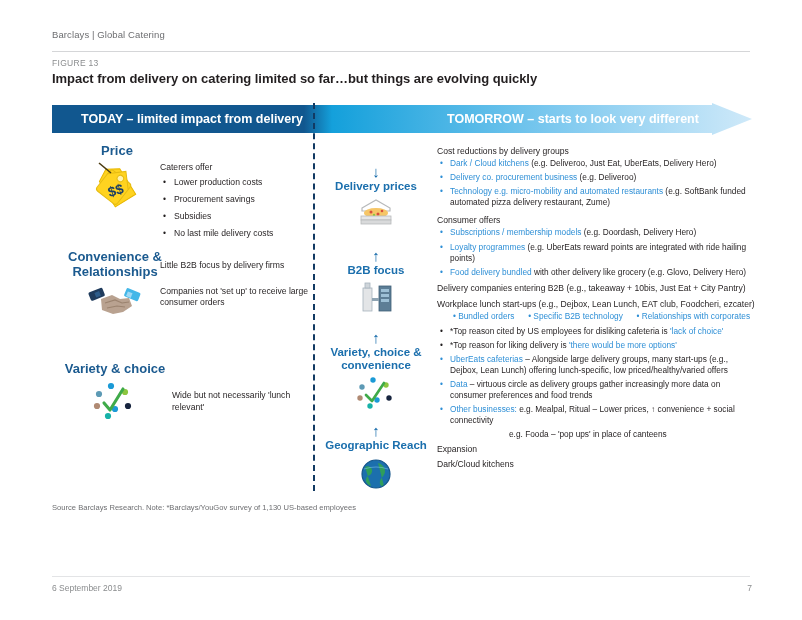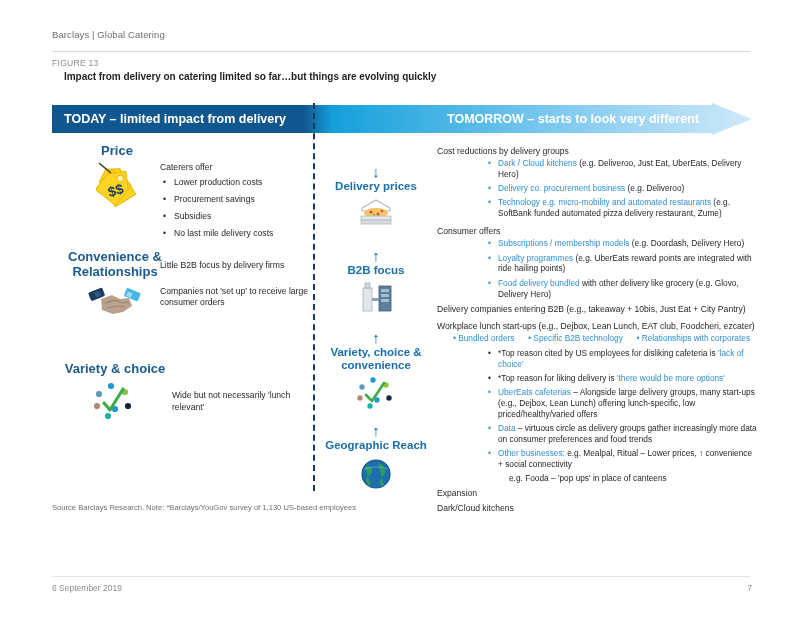--- a/index.html
+++ b/index.html
@@ -37,22 +37,22 @@
   }
   .figure-label {
     position: absolute;
     left: 52px; top: 58px;
     font-size: 8.5px;
     color: #8a8c8e;
     letter-spacing: .3px;
   }
   .figure-title {
     position: absolute;
-    left: 64px; top: 71px;
-    font-size: 10px;
+    left: 52px; top: 71px;
+    font-size: 13px;
     font-weight: bold;
     color: #231f20;
     letter-spacing: -.05px;
   }
 
   
   .banner-wrap {
     position: absolute;
     left: 52px; top: 103px;
     width: 700px; height: 32px;
@@ -60,21 +60,21 @@
   .banner-svg { display:block; }
   .banner-label {
     position: absolute;
     top: 0; height: 32px;
     line-height: 32px;
     color: #ffffff;
     font-size: 12.5px;
     font-weight: bold;
     white-space: nowrap;
   }
-  .banner-today  { left: 12px; text-align: right; }
+  .banner-today  { left: 29px; text-align: right; }
   .banner-tomorrow { left: 395px; }
 
   
   .divider {
     position: absolute;
     left: 313px; top: 103px;
     width: 0;
     height: 388px;
     border-left: 2px dashed #123a63;
   }
@@ -142,21 +142,20 @@
     margin: 0 0 0 0;
     padding-left: 13px;
     list-style: none;
   }
   ul.rbul li {
     font-size: 8.3px;
     line-height: 1.32;
     margin-bottom: 3.2px;
     position: relative;
     color: #231f20;
-    margin-left: 48px;
   }
   ul.rbul li:before {
     content: "\2022";
     position: absolute;
     left: -10px;
     color: #231f20;
   }
   ul.rbul li.blue:before { color: #2e8fd6; }
   .hl { color: #2e8fd6; }
   .inline-row {

